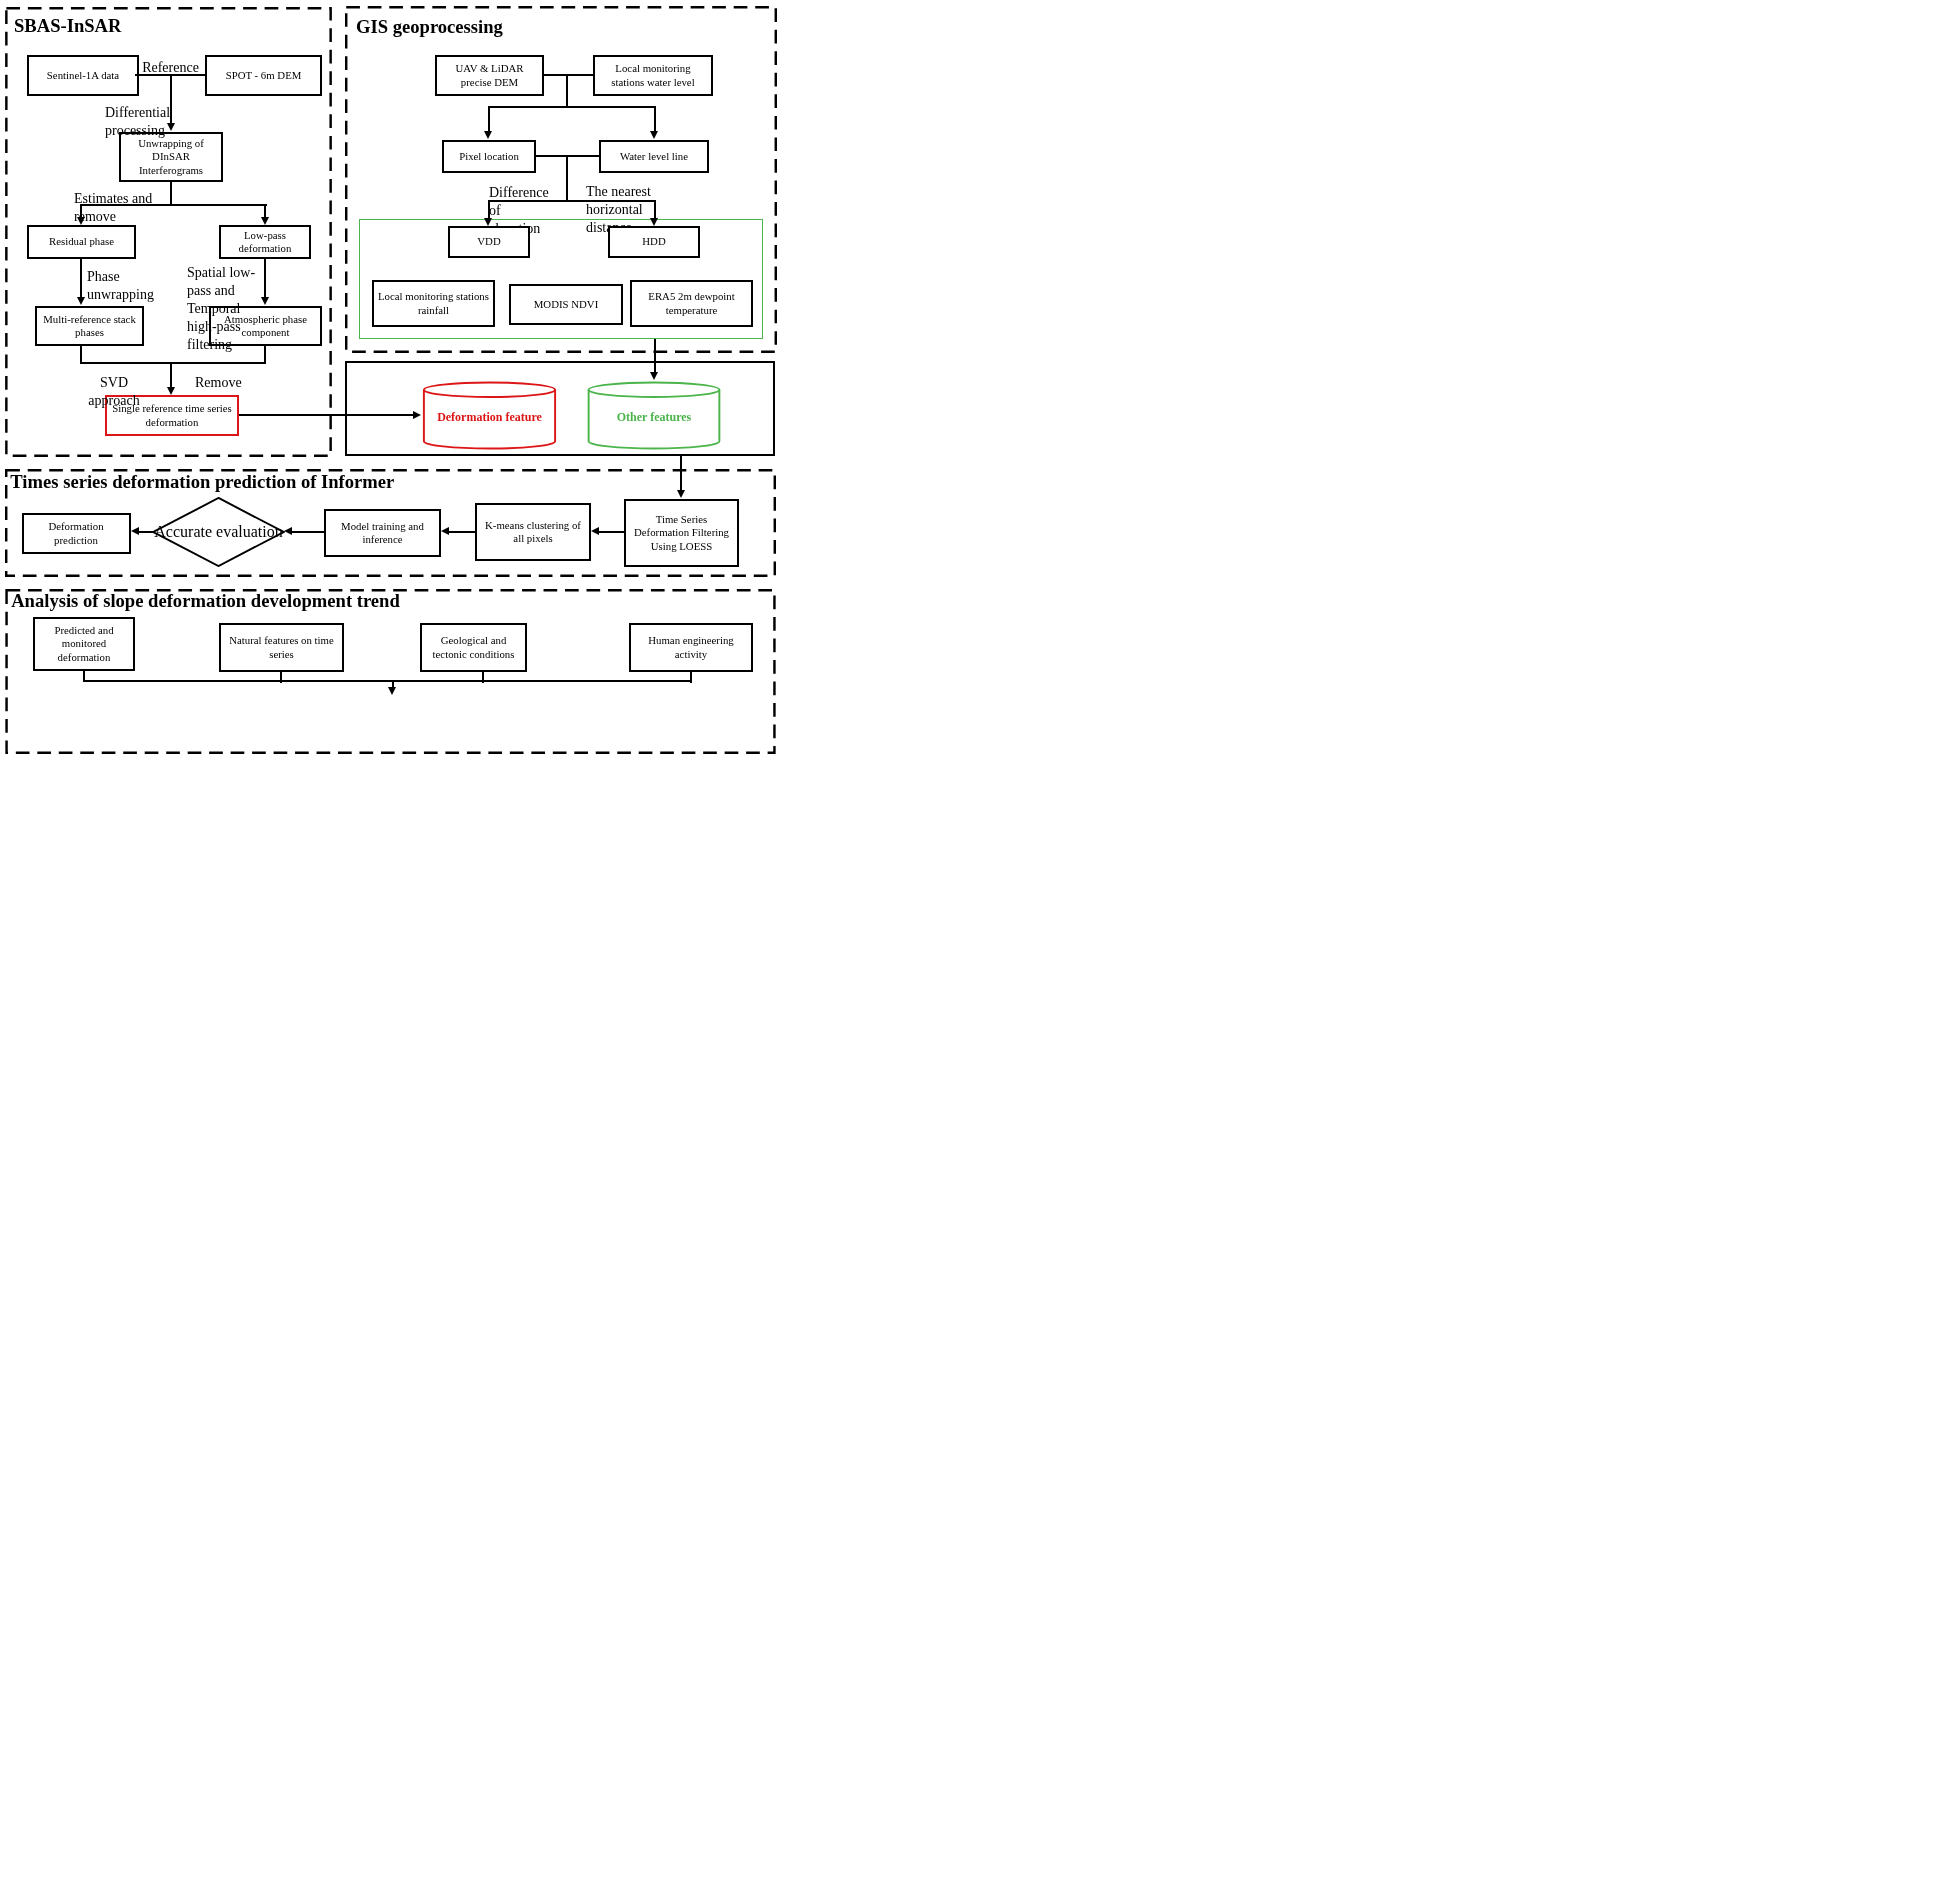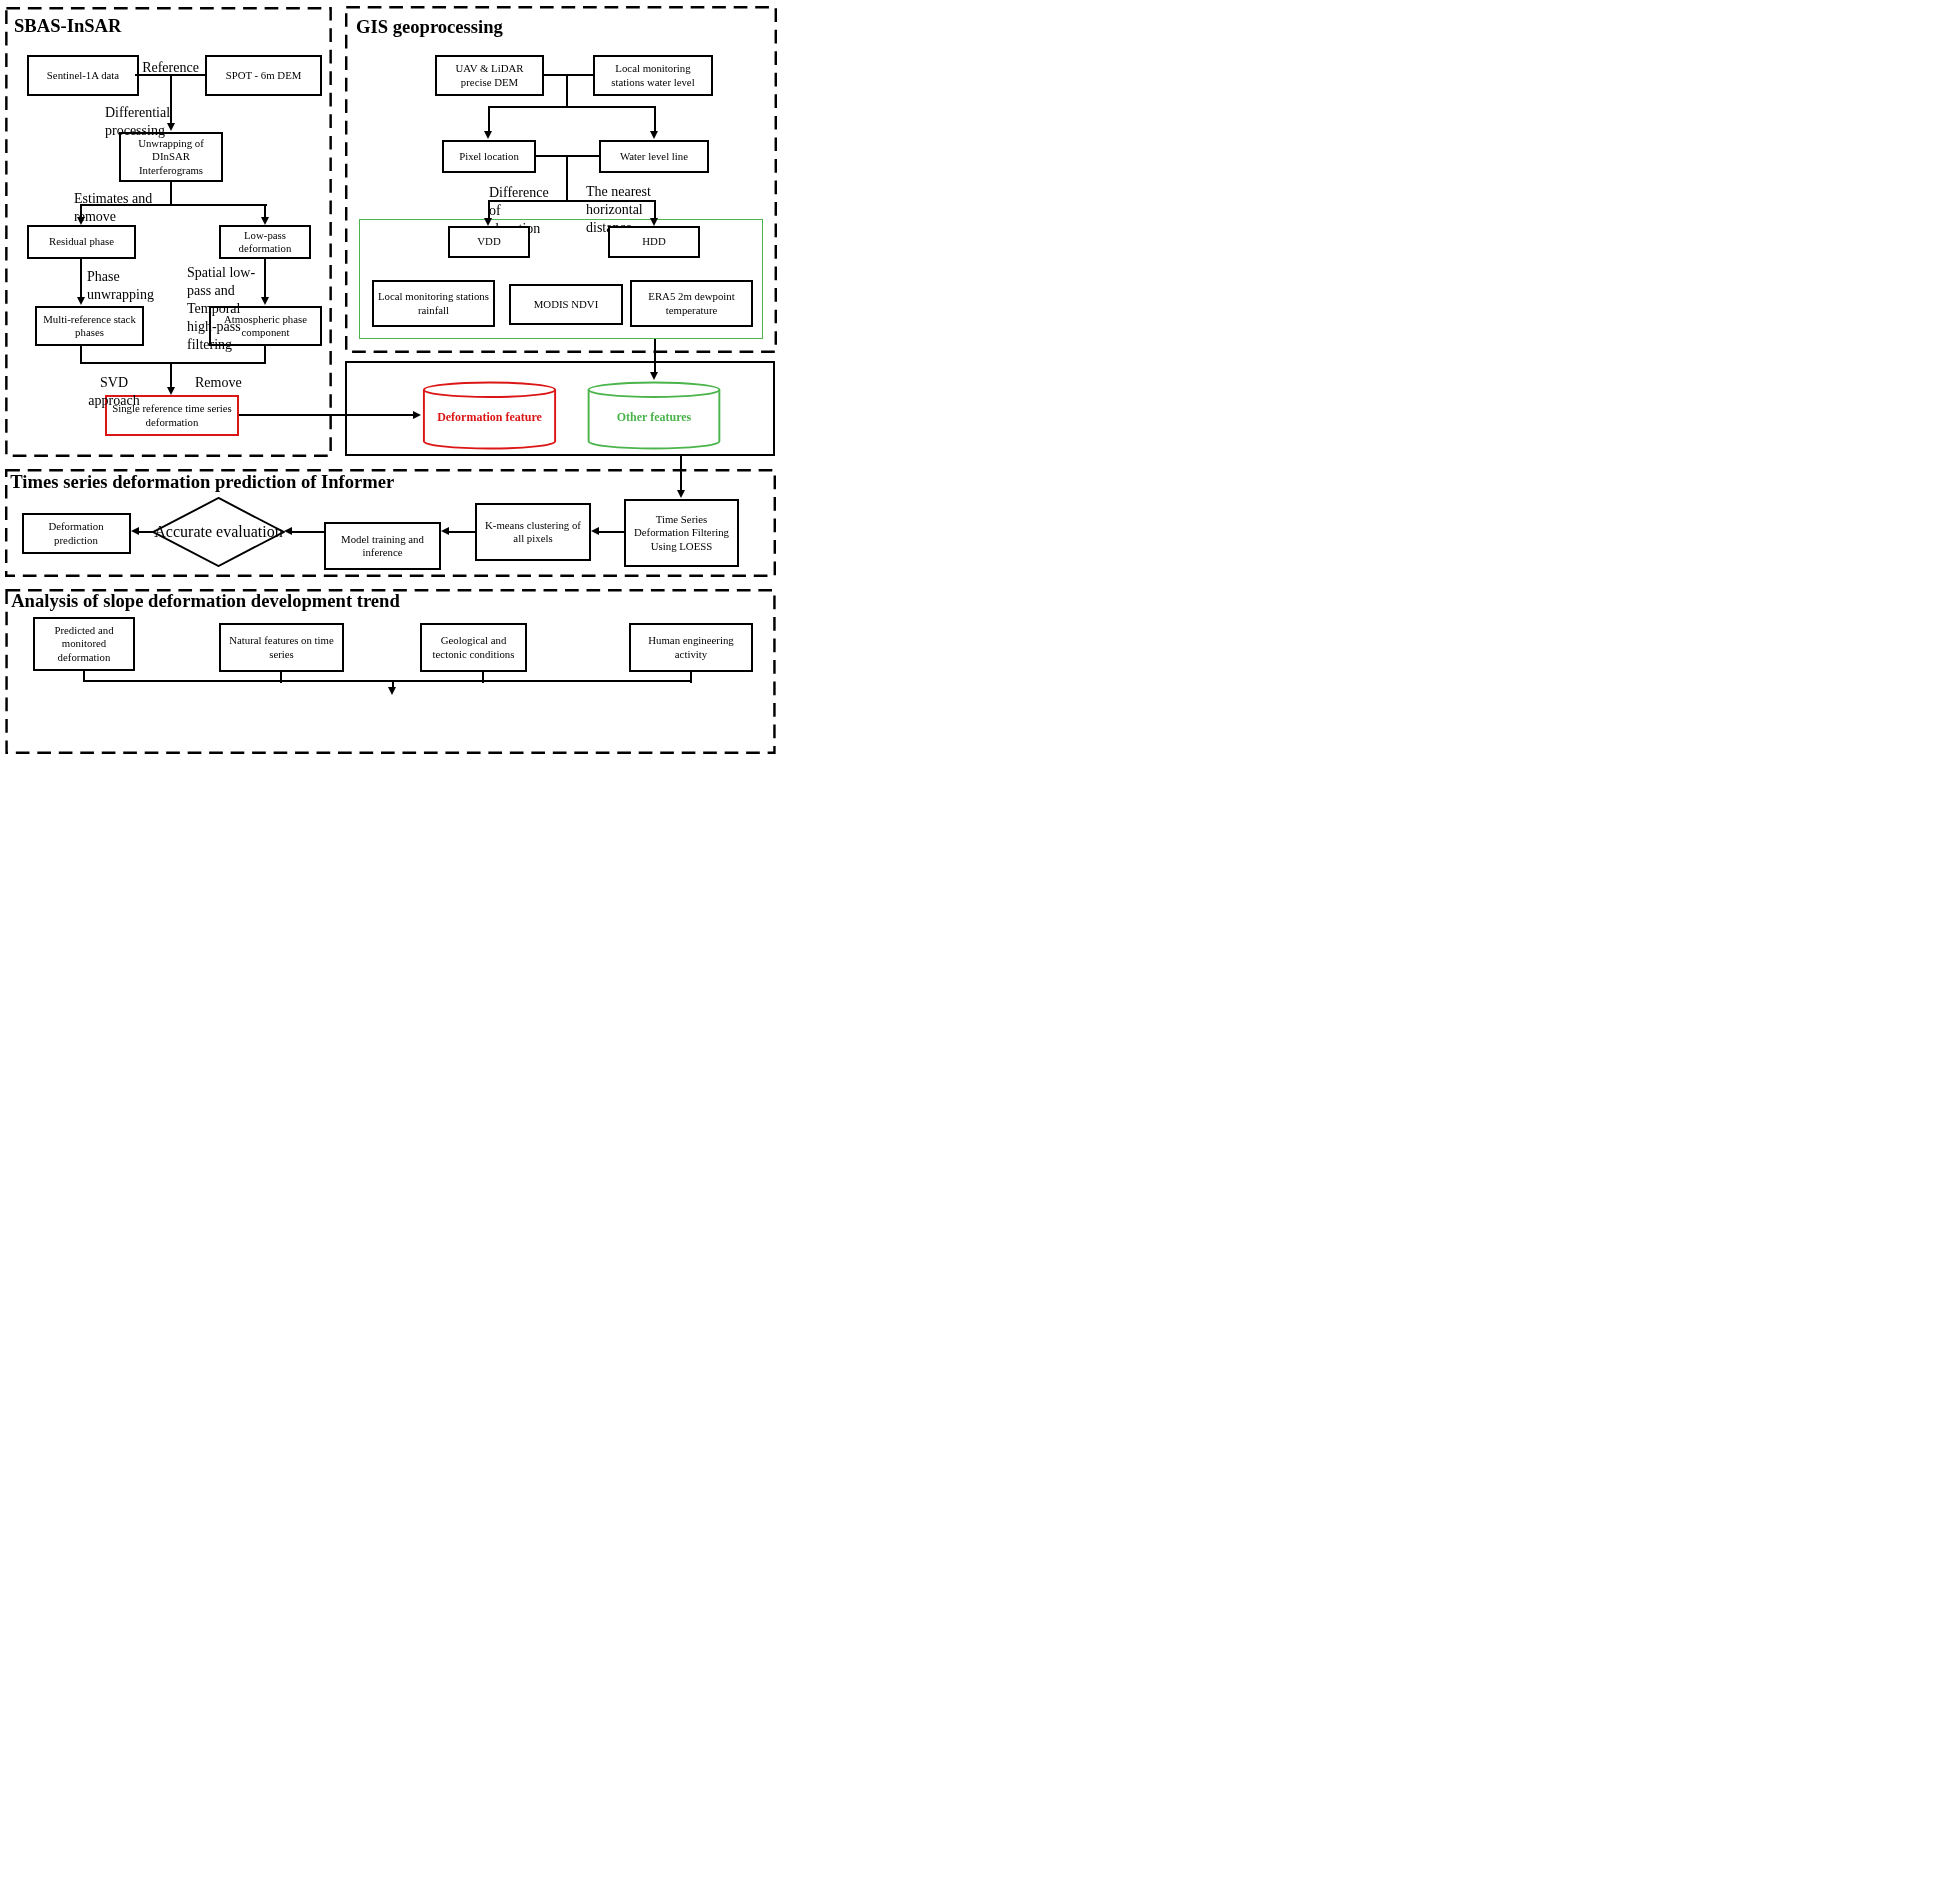--- a/index.html
+++ b/index.html
@@ -136,21 +136,21 @@
       <ellipse cx="137.5" cy="18" rx="134.5" ry="15" fill="#fff" style="stroke:var(--green,#4bb44b)" stroke-width="4"></ellipse>
     </svg>
     <div class="cyl-lbl greentxt">Other features</div>
   </div>
 
   <div class="vl" style="left:680px;top:456px;width:2px;height:35px"></div>
   <div class="ah down" style="left:677px;top:490px"></div>
 
   <div class="box" style="left:624px;top:499px;width:115px;height:68px">Time Series Deformation Filtering Using LOESS</div>
   <div class="box" style="left:475px;top:503px;width:116px;height:58px">K-means clustering of all pixels</div>
-  <div class="box" style="left:324px;top:522px;width:117px;height:48px">Model training and inference</div>
+  <div class="box" style="left:324px;top:509px;width:117px;height:48px">Model training and inference</div>
   <div class="box" style="left:21.5px;top:513px;width:109px;height:41px">Deformation prediction</div>
 
   <div class="dia" style="left:152px;top:497px;width:133px;height:70px">
     <svg width="133" height="70" viewBox="0 0 272 144">
       <polygon points="136,2 270,72 136,142 2,72" fill="#fff" stroke="#000" stroke-width="4"></polygon>
     </svg>
     <div class="dia-lbl">Accurate evaluation</div>
   </div>
 
   <div class="hl" style="left:599px;top:531px;width:25px;height:2px"></div>

